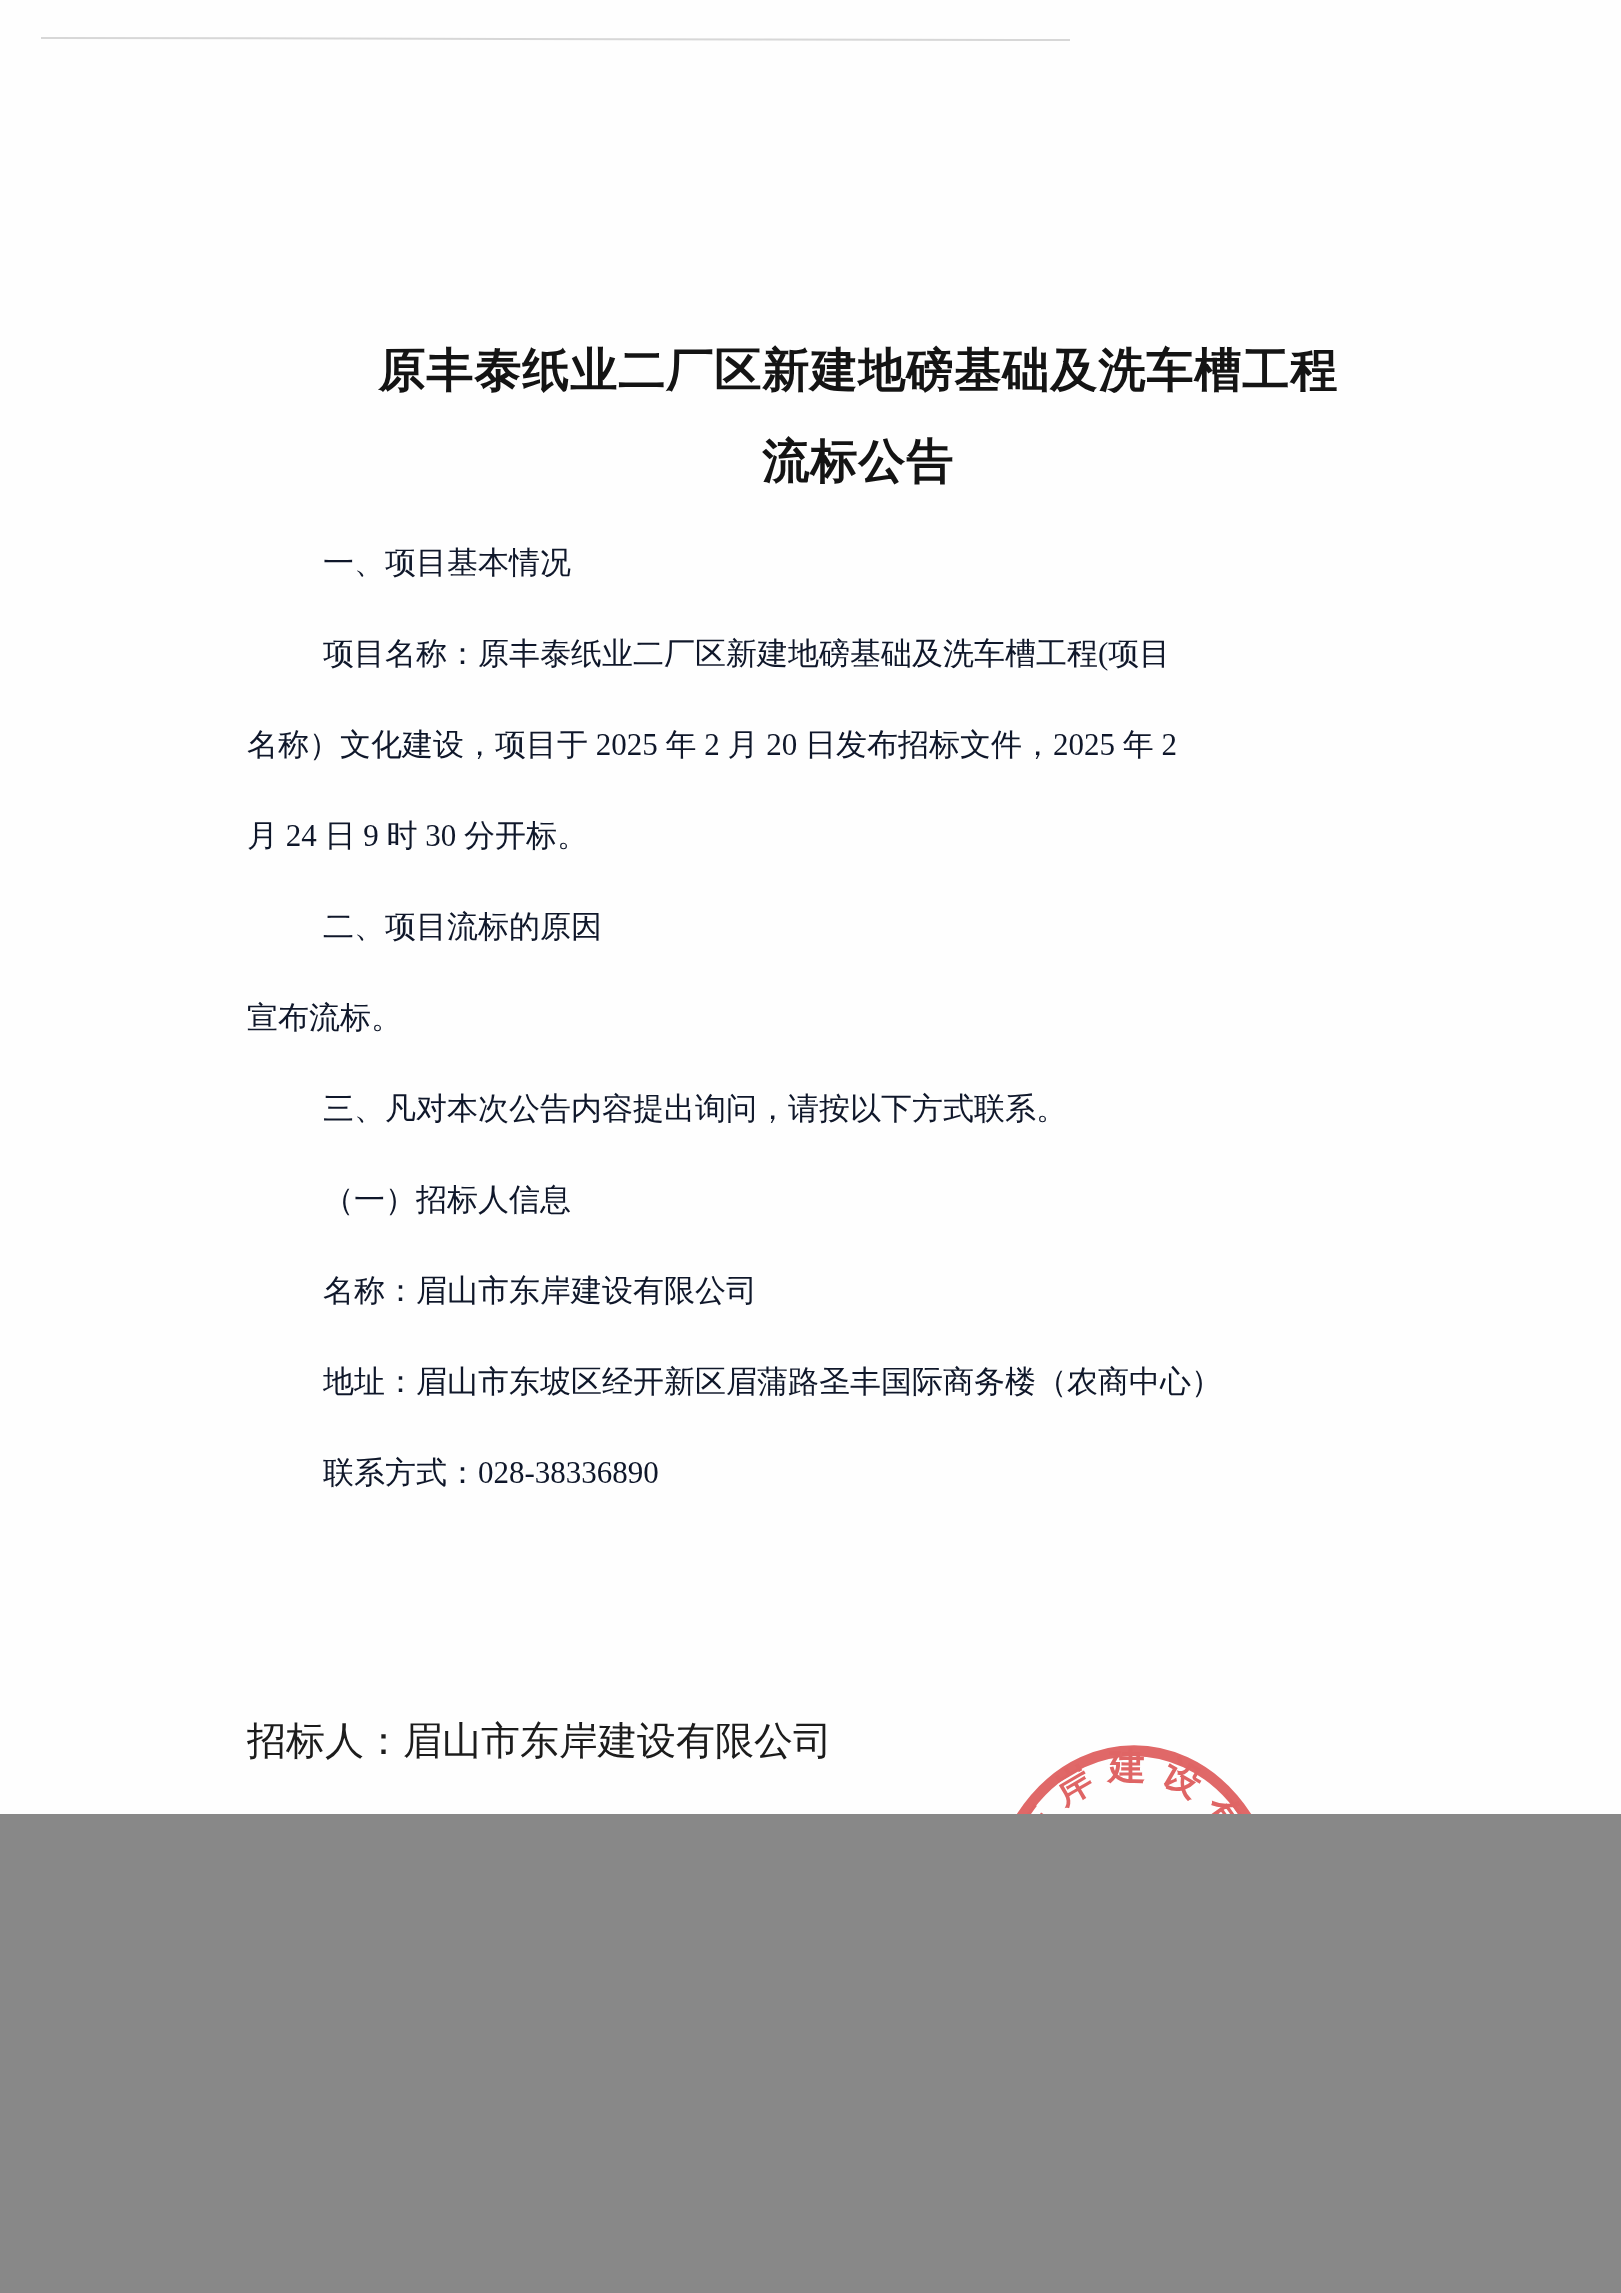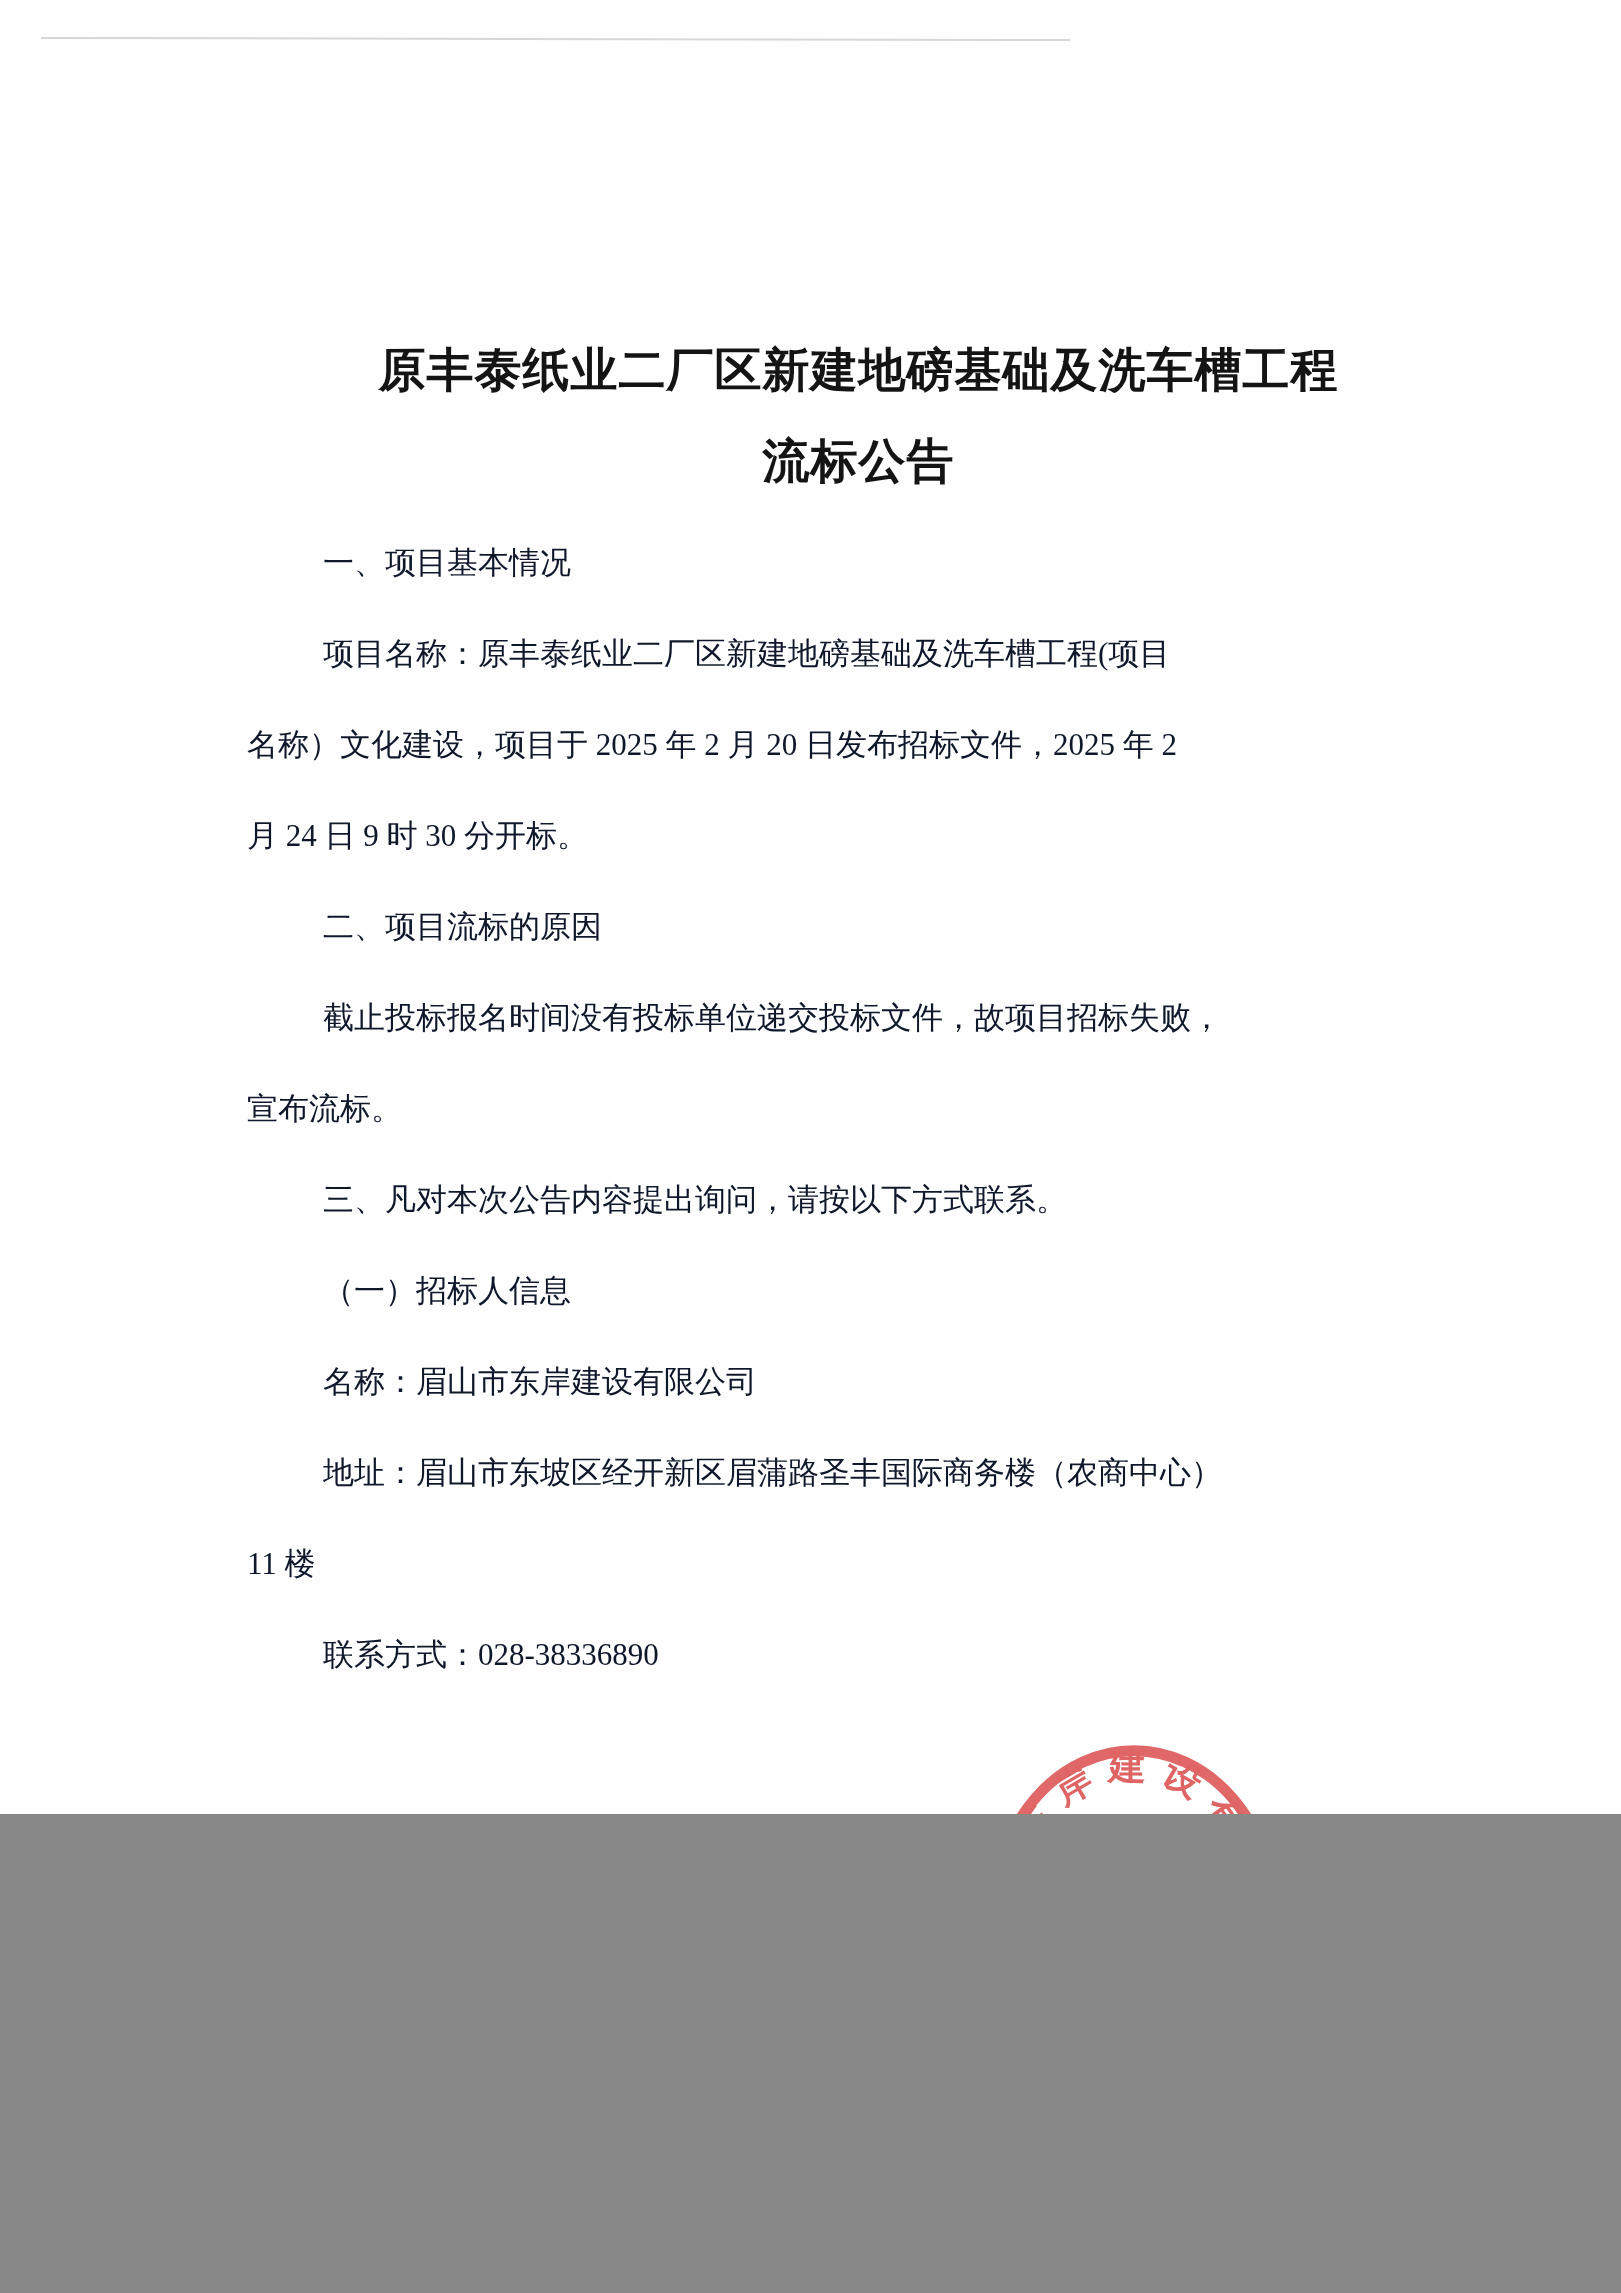--- a/index.html
+++ b/index.html
@@ -68,27 +68,25 @@
       <div>原丰泰纸业二厂区新建地磅基础及洗车槽工程</div>
       <div>流标公告</div>
     </div>
 
     <div class="body-block">
       <div class="line indent">一、项目基本情况</div>
       <div class="line indent">项目名称：原丰泰纸业二厂区新建地磅基础及洗车槽工程(项目</div>
       <div class="line">名称）文化建设，项目于 2025 年 2 月 20 日发布招标文件，2025 年 2</div>
       <div class="line">月 24 日 9 时 30 分开标。</div>
       <div class="line indent">二、项目流标的原因</div>
-      <div class="line indent">截止投标报名时间没有投标单位递交投标文件，故项目招标失败，</div>
       <div class="line">宣布流标。</div>
       <div class="line indent">三、凡对本次公告内容提出询问，请按以下方式联系。</div>
       <div class="line indent">（一）招标人信息</div>
       <div class="line indent">名称：眉山市东岸建设有限公司</div>
       <div class="line indent">地址：眉山市东坡区经开新区眉蒲路圣丰国际商务楼（农商中心）</div>
-      <div class="line">11 楼</div>
       <div class="line indent">联系方式：028-38336890</div>
     </div>
 
     <div class="sig-block">
       <div class="sig-line">招标人：眉山市东岸建设有限公司</div>
       <div class="date-line">2025 年 2 月 24 日</div>
     </div>
 
   </div>
 

